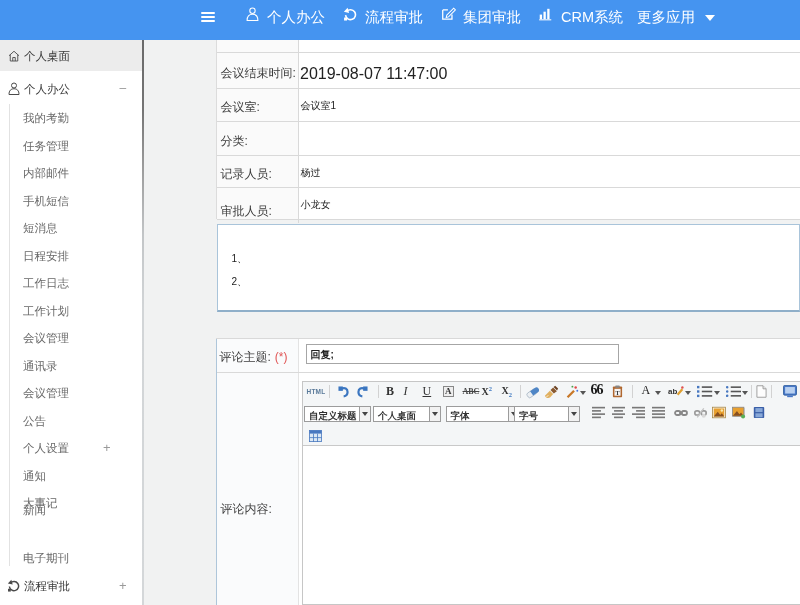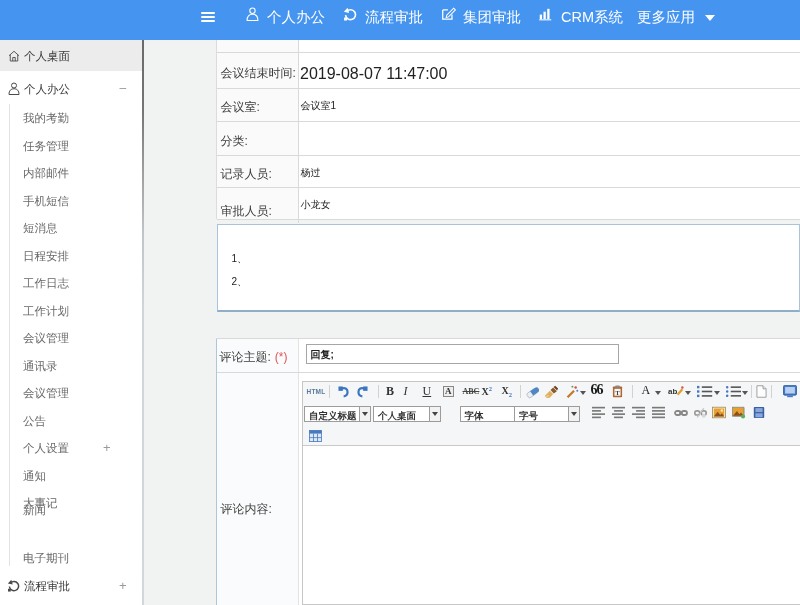--- a/index.html
+++ b/index.html
@@ -267,21 +267,21 @@
         <rect x="5" y="13" width="7" height="2" fill="#4878c8"></rect>
       </svg></span>
  <span class="dd" style="left:1.5px;width:67px">
       <b>自定义标题</b>
       <i></i>
     </span>
  <span class="dd" style="left:70.5px;width:68px">
       <b>个人桌面</b>
       <i></i>
     </span>
- <span class="dd" style="left:157px;width:74px">
+ <span class="dd" style="left:143px;width:74px">
       <b>字体</b>
       <i></i>
     </span>
  <span class="dd" style="left:211.5px;width:66px">
       <b>字号</b>
       <i></i>
     </span>
  <span class="ti al" style="left:289.5px" id="t-al1"><svg width="13" height="13" viewBox="0 0 16 16">
         <g fill="#787878">
           <rect x="0" y="1" width="16" height="2"></rect>

